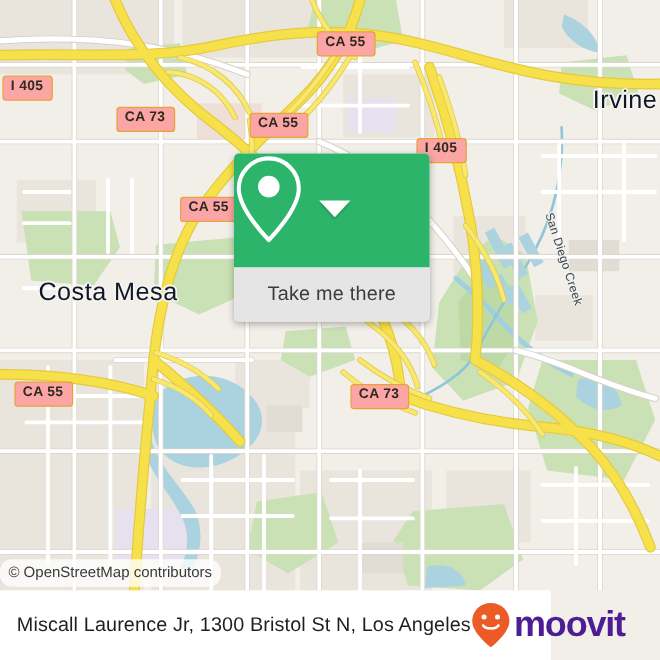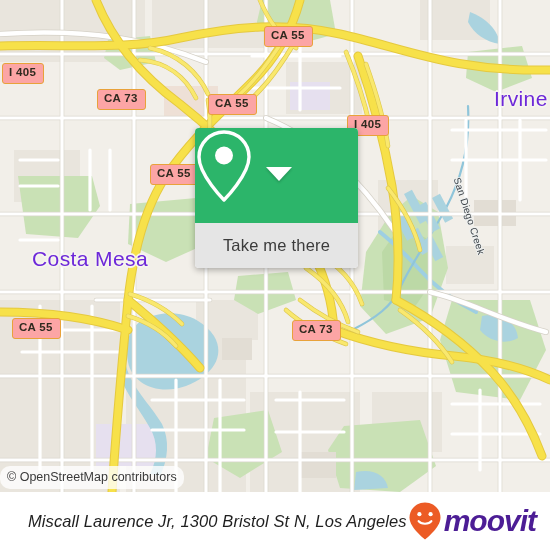--- a/index.html
+++ b/index.html
@@ -10,29 +10,28 @@
   }
   #root{position:relative;width:550px;height:550px;overflow:hidden;}
 
   
   #map{position:absolute;left:0;top:0;width:550px;height:492px;overflow:hidden;background:#f2efe9;}
   #map svg{position:absolute;left:0;top:0;}
 
   
   .city-label{
     position:absolute;
-    color:#6d28d9;
+    color:#0f172a;
     font-size:21px;
     letter-spacing:.4px;
     white-space:nowrap;
     text-shadow:
       -1.6px 0 #f6f4ef, 1.6px 0 #f6f4ef, 0 -1.6px #f6f4ef, 0 1.6px #f6f4ef,
       -1.2px -1.2px #f6f4ef, 1.2px -1.2px #f6f4ef, -1.2px 1.2px #f6f4ef, 1.2px 1.2px #f6f4ef;
     pointer-events:none;
-    margin-top:15px;
   }
   .creek-label{
     position:absolute;
     color:#3d4348;
     font-size:10px;
     letter-spacing:.3px;
     white-space:nowrap;
     transform-origin:0 0;
     text-shadow:
       -1.2px 0 #eef1f1, 1.2px 0 #eef1f1, 0 -1.2px #eef1f1, 0 1.2px #eef1f1;
@@ -93,26 +92,25 @@
     position:absolute;left:71px;top:39px;
     width:0;height:0;
     border-left:13px solid transparent;
     border-right:13px solid transparent;
     border-top:14px solid #fff;
     filter:drop-shadow(0 2px 1px rgba(0,0,0,.16));
   }
 
   
   #footer{
-    position:absolute;left:0;top:492px;width:550px;height:58px;
+    position:absolute;left:0;top:492px;width:459px;height:58px;
     background:#fff;
     display:flex;align-items:center;
     box-sizing:border-box;
-    padding:0 14px 0 28px;
-    font-style:italic;
+    padding:0 14px 0 14px;
   }
   #footer-title{
     color:#1f1f1f;font-size:16.5px;letter-spacing:.1px;white-space:nowrap;
     flex:1 1 auto;
   }
   #brand{display:flex;align-items:center;gap:2px;flex:0 0 auto;}
   #brand-word{
     color:#4c1d95;font-size:30px;font-weight:700;letter-spacing:-1px;line-height:1;
   }
 </style>

